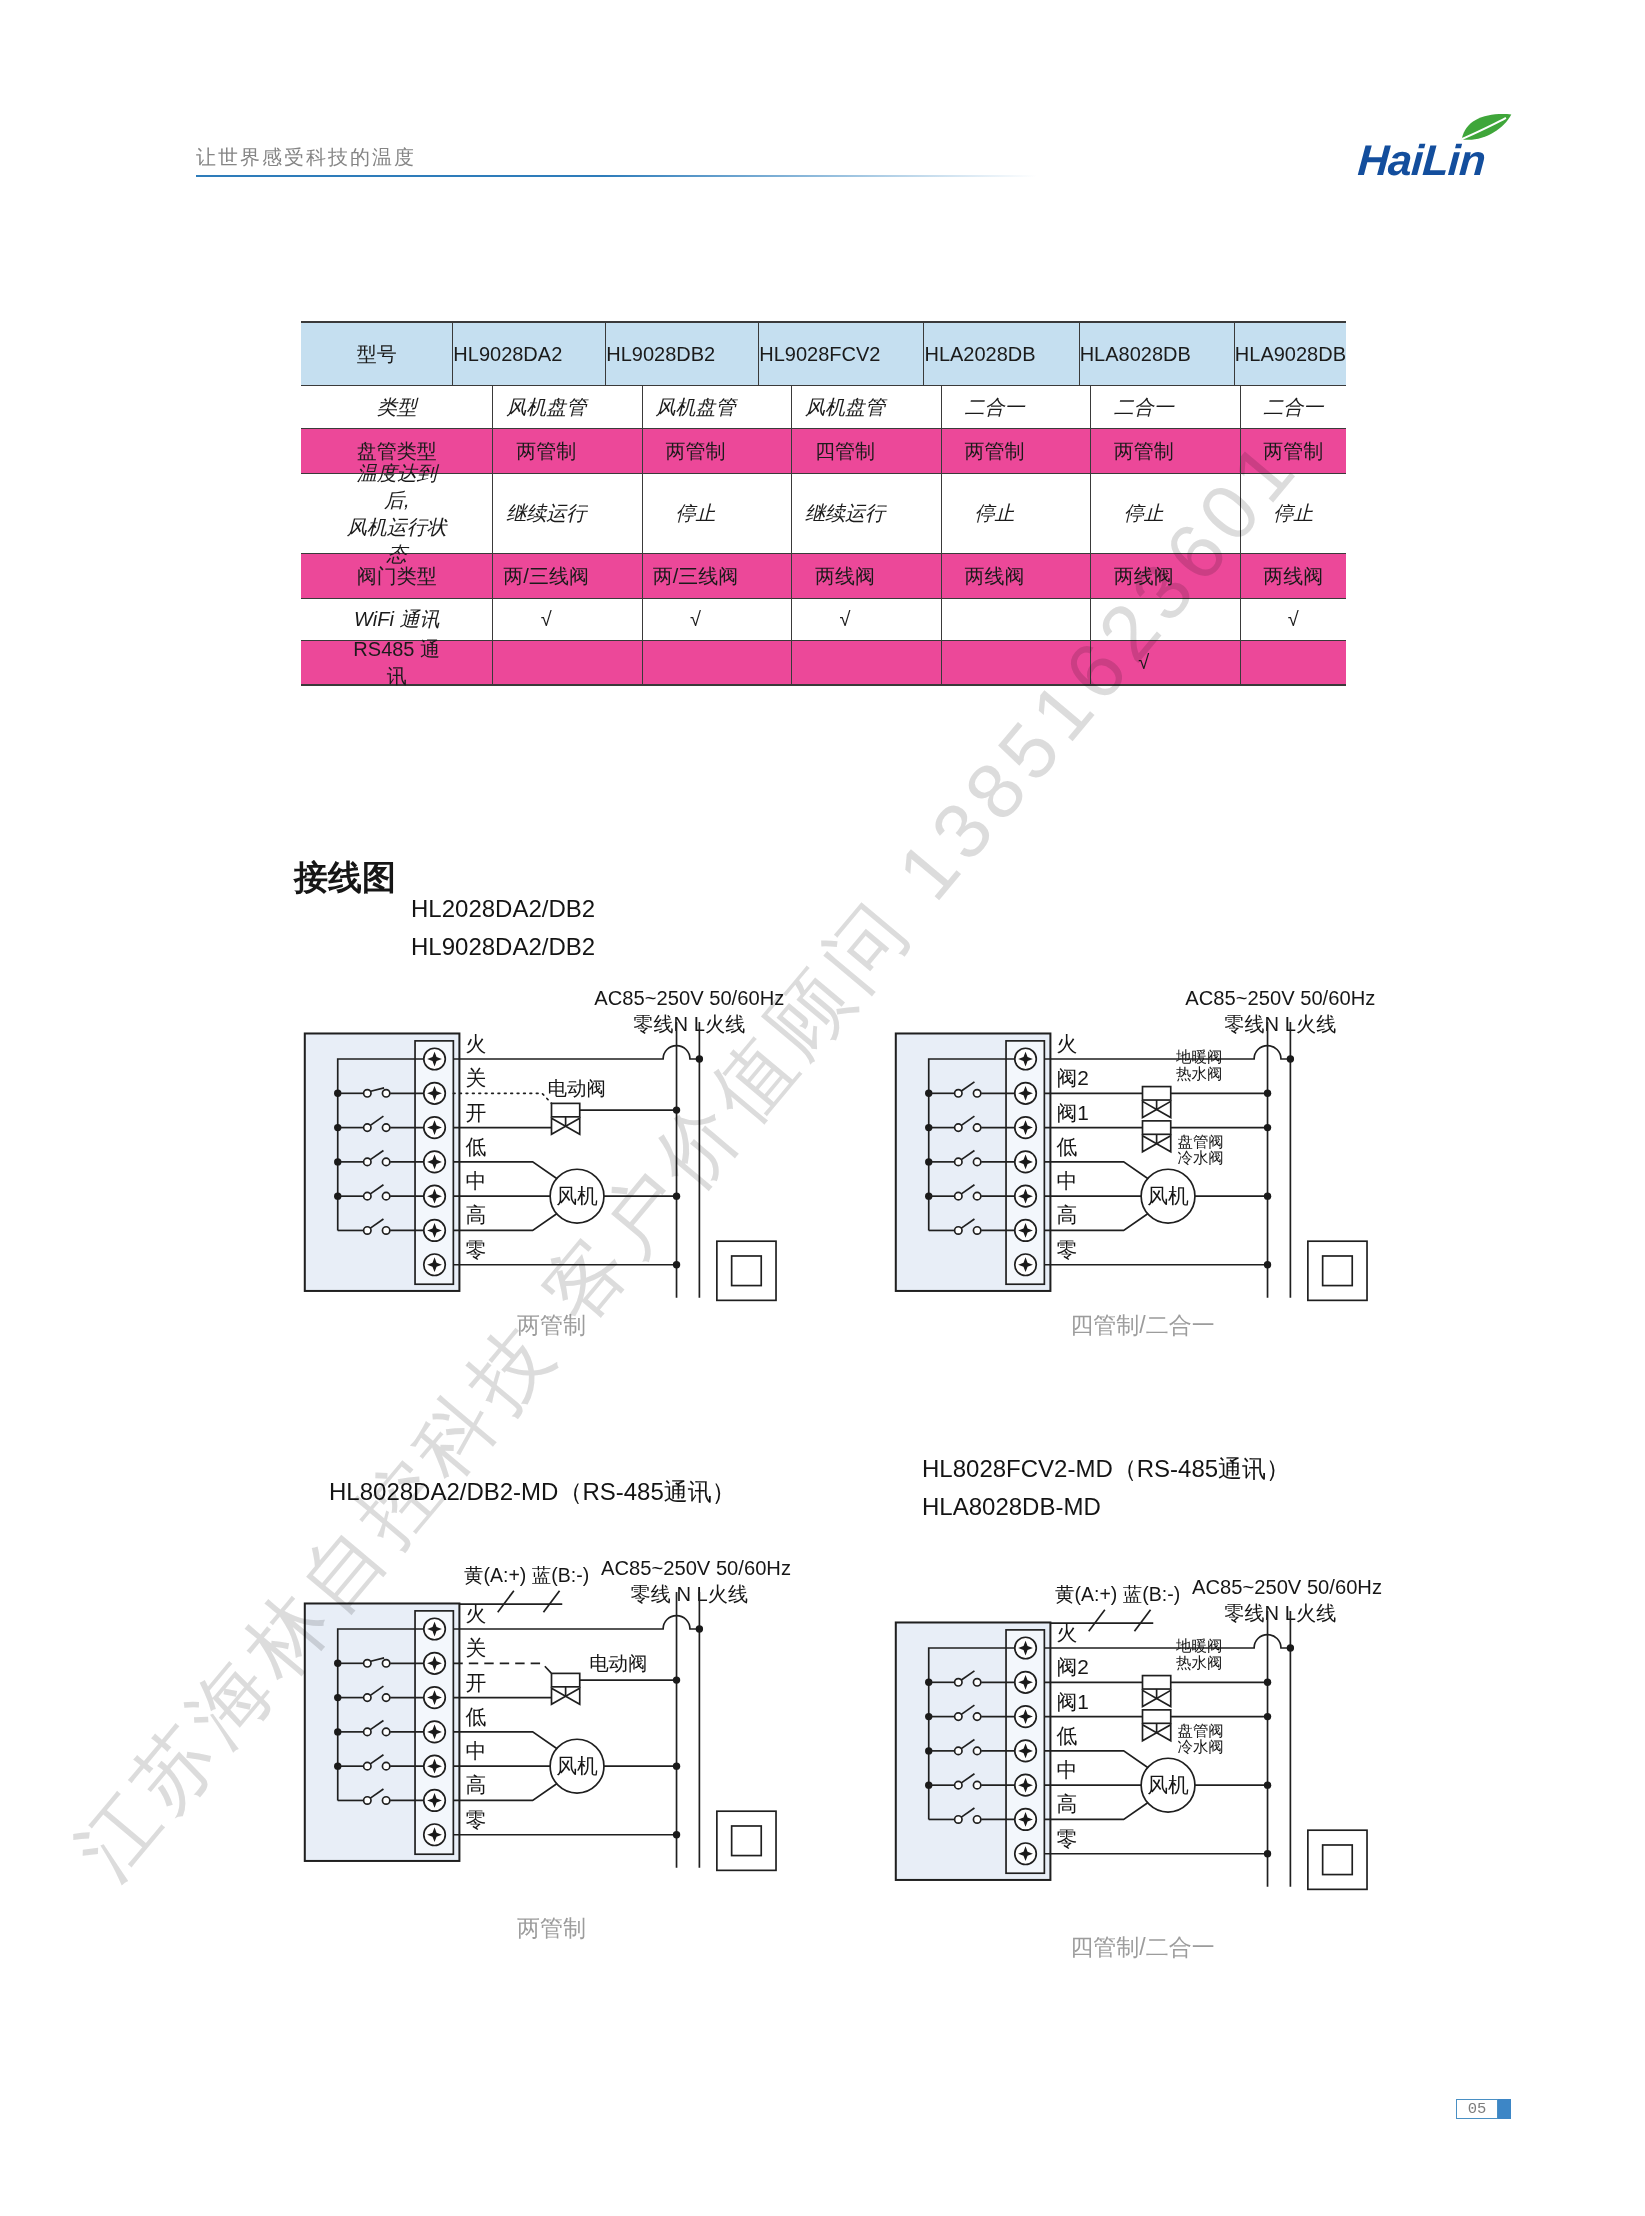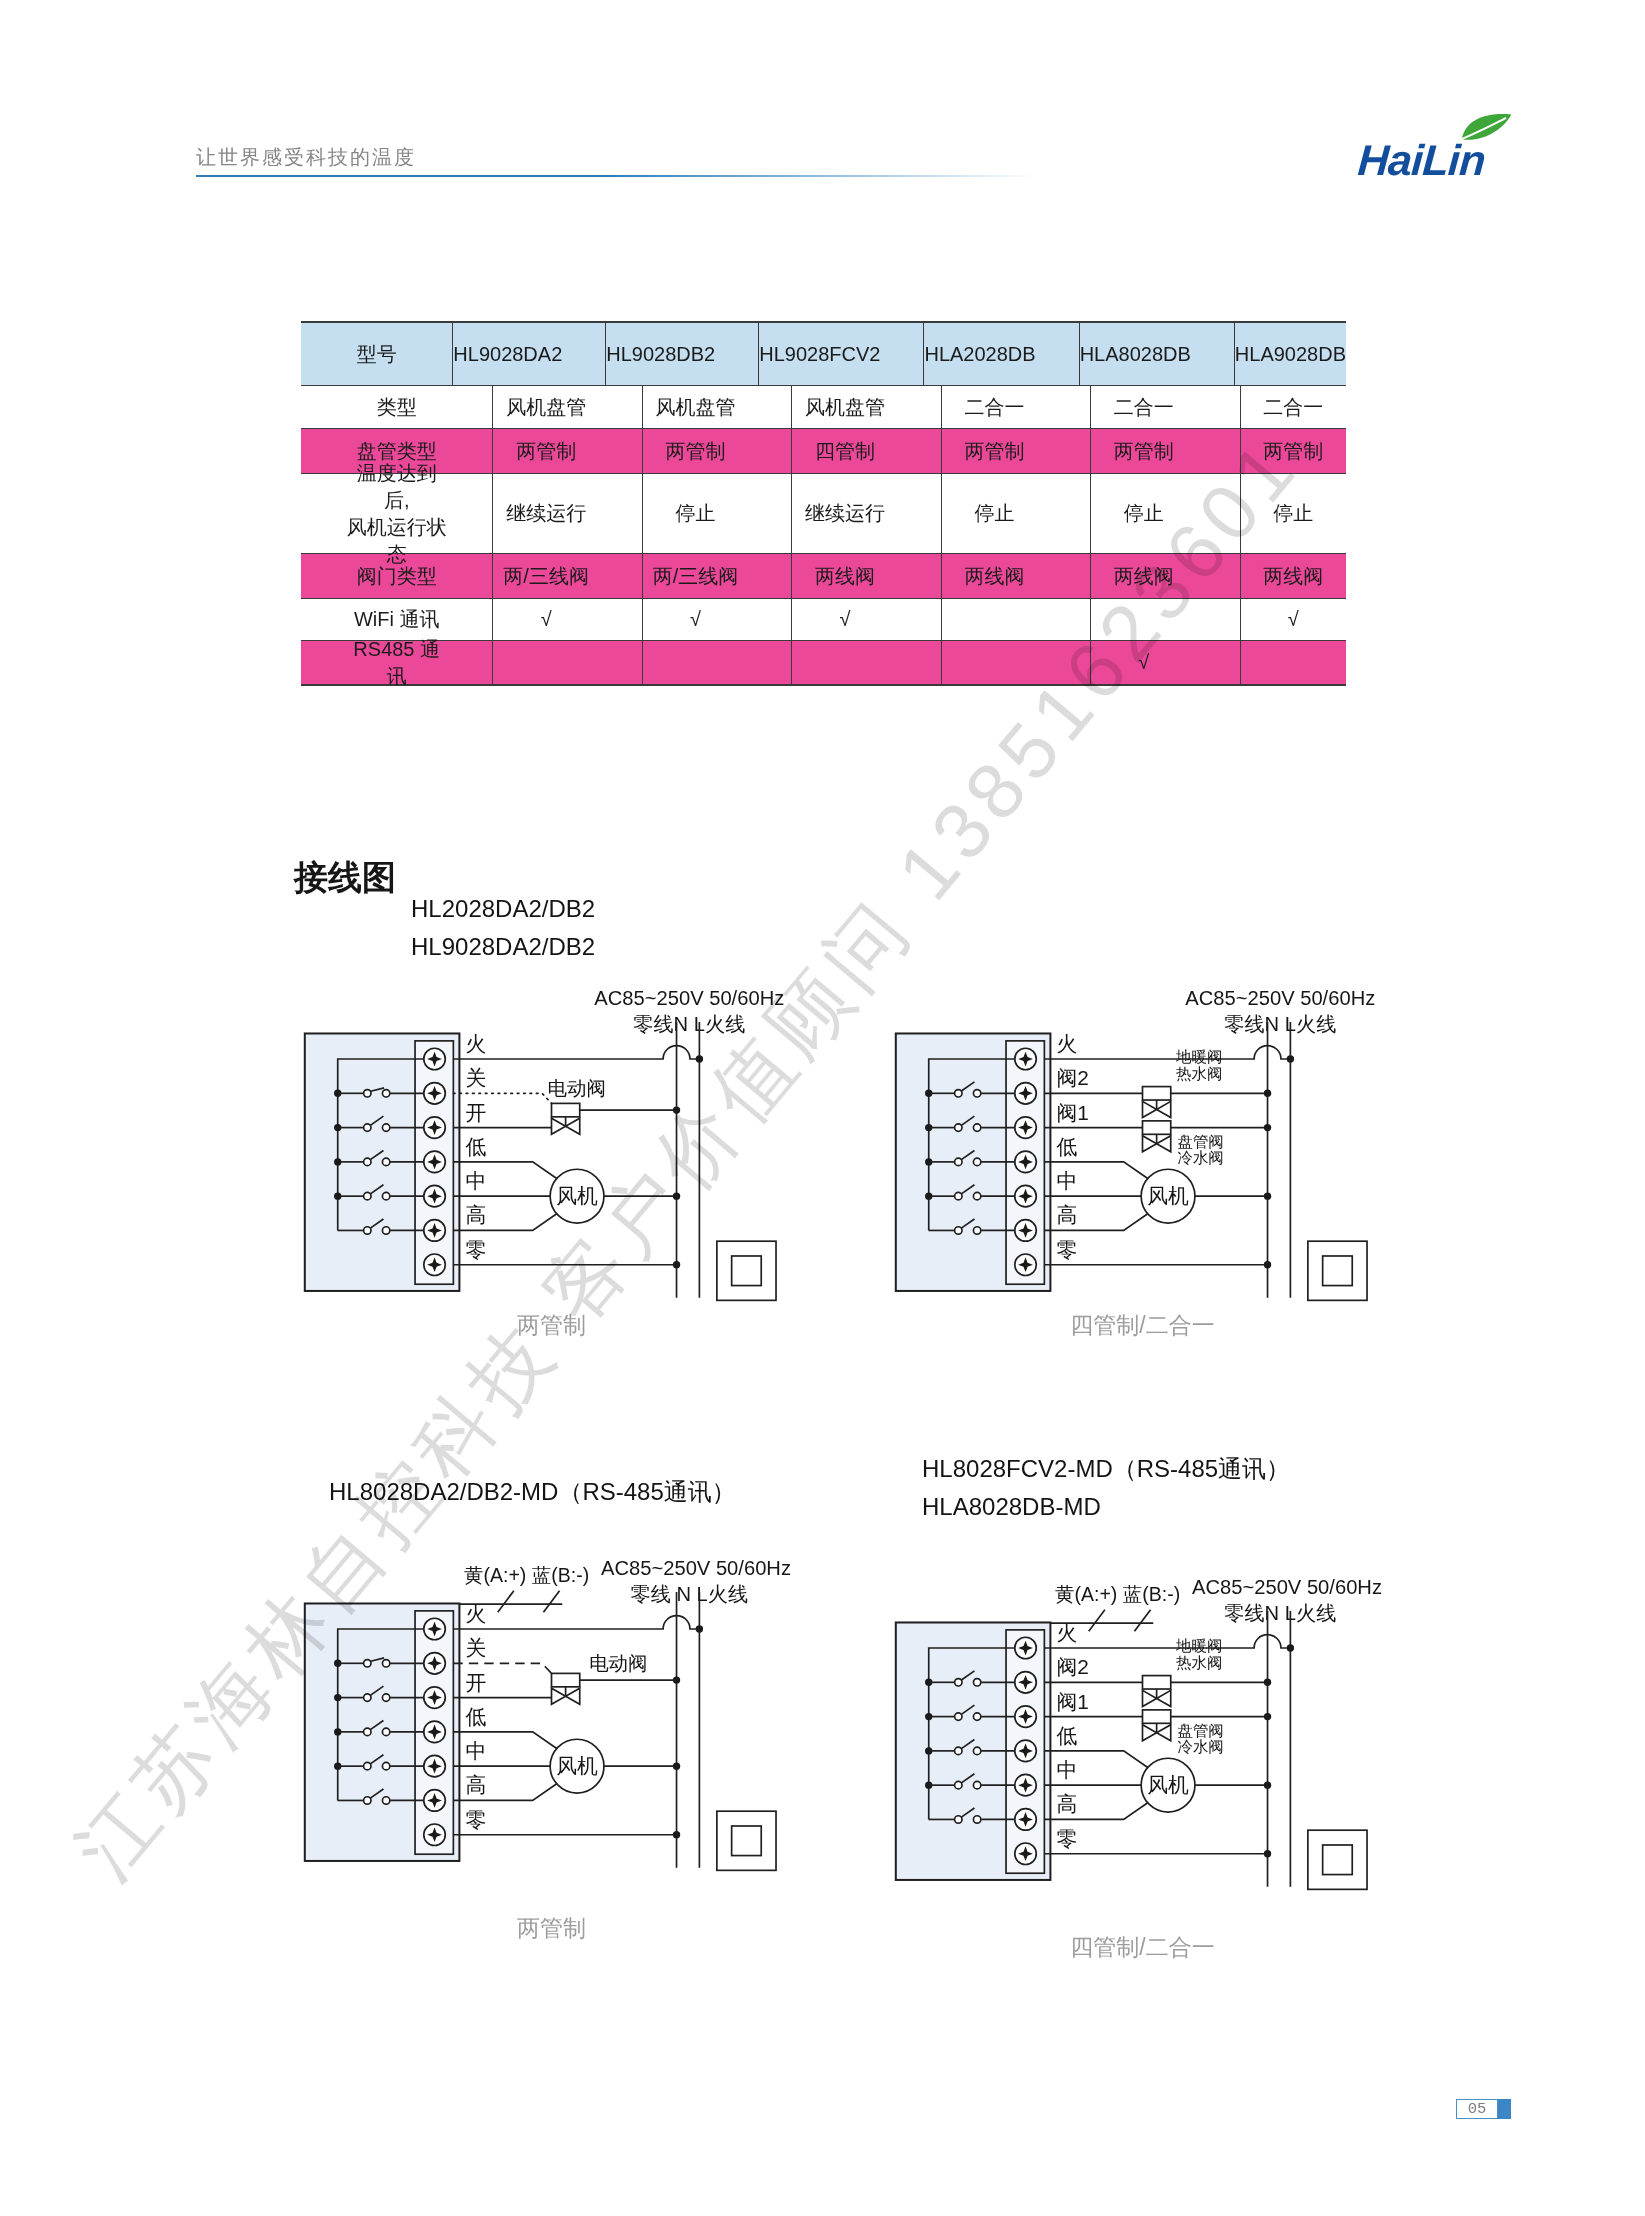--- a/index.html
+++ b/index.html
@@ -16,21 +16,21 @@
     color:#134e9d;letter-spacing:-0.7px;transform:skewX(-4deg);}
   .leaf{position:absolute;left:101px;top:-2.7px;width:55px;height:31px;}
   
   .spec-table{position:absolute;left:301px;top:321px;width:1045px;border-top:2px solid #3a3a3a;border-bottom:2px solid #3a3a3a;}
   .t-row{display:flex;width:100%;}
   .t-row + .t-row{border-top:1.3px solid #3a3a3a;}
   .t-cell{flex:1 1 0;display:flex;flex-direction:column;align-items:center;justify-content:center;
     font-size:20px;text-align:center;line-height:27px;margin-left:43px;}
   .t-cell + .t-cell{border-left:1.3px solid #3a3a3a;}
   .row-head{background:#c5dff0;height:62px;}
-  .row-w{background:#ffffff;}
+  .row-w{background:#ffffff;font-style:italic;}
   .row-g{background:#ec4899;}
   .h62{height:42px}.h66{height:44px}.h117{height:79px}.h65{height:44px}.h61{height:41px}.h64{height:43px}
   
   .wiring-title{position:absolute;left:294px;top:829px;font-size:34px;font-weight:bold;color:#161616;margin-top:26px;}
   .model-label{position:absolute;font-size:24px;color:#141414;line-height:38px;white-space:nowrap;}
   .diagram{position:absolute;width:511px;}
   .diagram svg{display:block;}
   .caption{position:absolute;left:0;width:511px;text-align:center;font-size:23px;color:#9c9c9c;}
   svg text{font-family:"Liberation Sans",sans-serif;fill:#161616;}
   svg .wire{stroke:#1f1f1f;stroke-width:2.5;fill:none;}

